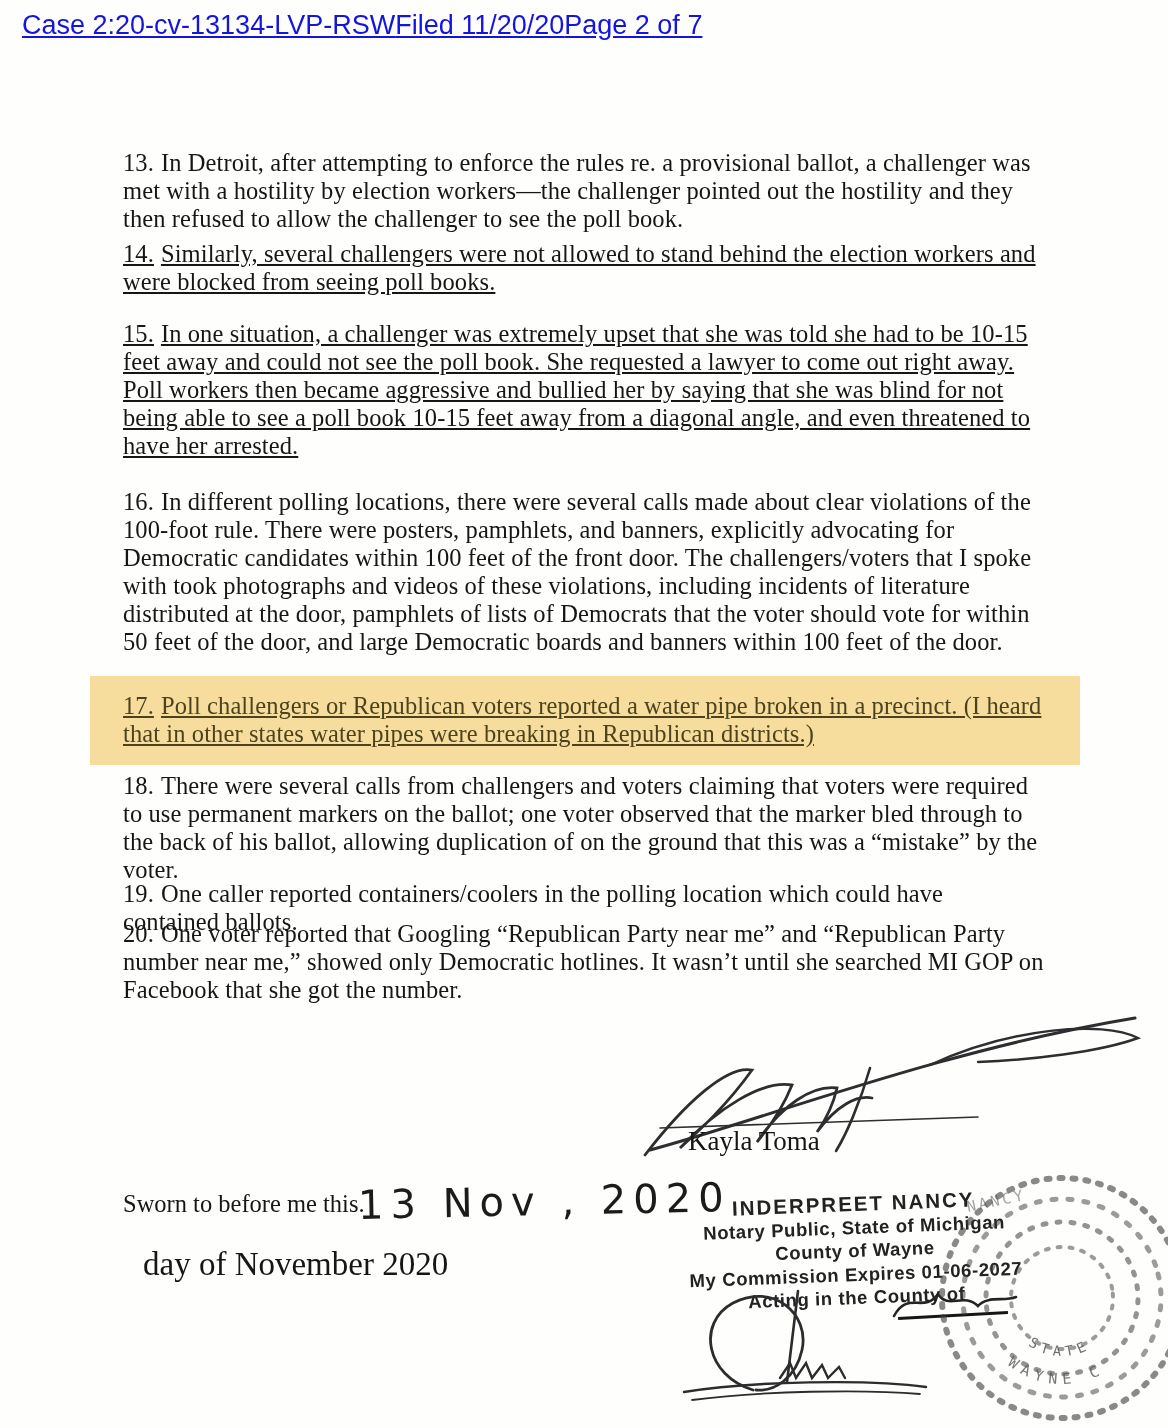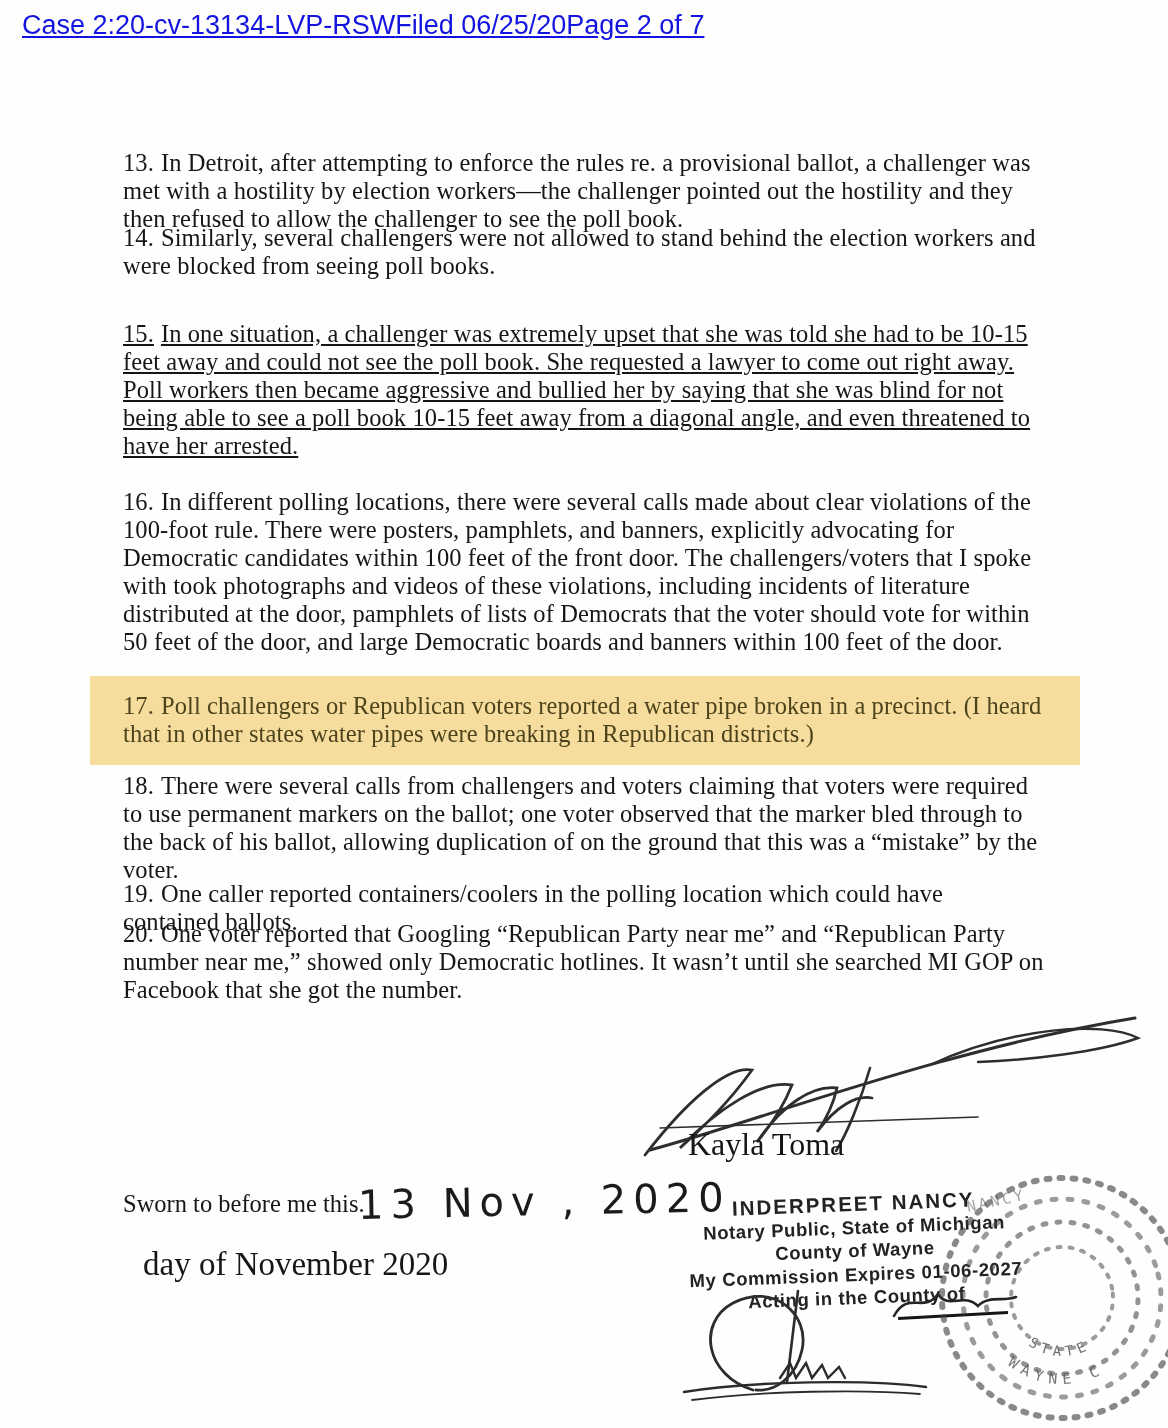--- a/index.html
+++ b/index.html
@@ -7,33 +7,33 @@
         font-family:"Liberation Serif", serif;color:#161616;}
   
   #ecf-header{position:absolute;top:10px;left:12px;width:1168px;box-sizing:border-box;
     padding:0 10px;display:flex;
     font-family:"Liberation Sans", sans-serif;font-size:27px;color:#1414e0;white-space:nowrap;text-decoration:underline;}
   
   .para{position:absolute;left:123px;width:922px;font-size:24.5px;line-height:28px;
     letter-spacing:.1px;}
   .para .pnum{margin-right:7px;}
   #paras .para:nth-child(1){top:118px;margin-top:31px;}
-  #paras .para:nth-child(2){top:224px;}
+  #paras .para:nth-child(2){top:240px;text-decoration:underline;}
   #paras .para:nth-child(3){top:320px;text-decoration:underline;}
   #paras .para:nth-child(4){top:488px;}
   #paras .para:nth-child(5){top:676px;}
   #paras .para:nth-child(6){top:772px;}
   #paras .para:nth-child(7){top:880px;}
   #paras .para:nth-child(8){top:920px;}
   .para.highlight{left:90px;width:990px;box-sizing:border-box;
-    padding:16px 16px 17px 33px;background:#f6dd9d;color:#4c431c;}
+    padding:16px 16px 17px 33px;background:#f6dd9d;color:#4c431c;text-decoration:underline;}
   
   #sig-kayla{position:absolute;left:630px;top:1008px;}
   #sig-kayla path{fill:none;stroke:#2e2e30;stroke-linecap:round;}
-  #sig-name{position:absolute;left:688px;top:1126px;font-size:32px;}
+  #sig-name{position:absolute;left:688px;top:1126px;font-size:27px;}
   
   #sworn-line{position:absolute;left:123px;top:1190px;font-size:24.5px;}
   #hand-date{position:absolute;left:358px;top:1178px;font-size:40px;letter-spacing:7px;
     transform:rotate(-1.2deg);font-family:"DejaVu Sans", cursive, sans-serif;color:#1b1b1b;}
   #day-line{position:absolute;left:143px;top:1246px;font-size:33px;}
   
   #notary-block{position:absolute;left:655px;top:1192px;width:400px;text-align:center;
     transform:rotate(-2.2deg);font-family:"Liberation Sans", sans-serif;font-weight:bold;
     font-size:18.5px;line-height:23.5px;color:#222;letter-spacing:.6px;}
   #notary-block .nb-name{font-size:20.5px;letter-spacing:2px;}
@@ -50,21 +50,21 @@
   #seal circle{fill:none;stroke:#3c3c3c;stroke-linecap:round;}
   #seal text{font-family:"DejaVu Sans Mono", monospace;fill:#3a3a3a;}
 </style>
 </head>
 <body>
 
 <div id="page">
 
   <div id="ecf-header">
     <span>Case 2:20-cv-13134-LVP-RSW</span>
-    <span>Filed 06/25/20</span>
+    <span>Filed 11/20/20</span>
     <span>Page 2 of 7</span>
   </div>
 
   <div id="paras">
     <div class="para">
       <span class="pnum">13.</span><span>In Detroit, after attempting to enforce the rules re. a provisional ballot, a challenger was met with a hostility by election workers—the challenger pointed out the hostility and  they then refused to allow the challenger to see the poll book.</span>
     </div>
 
     <div class="para">
       <span class="pnum">14.</span><span>Similarly, several challengers were not allowed to stand behind the election workers and were blocked from seeing poll books.</span>

